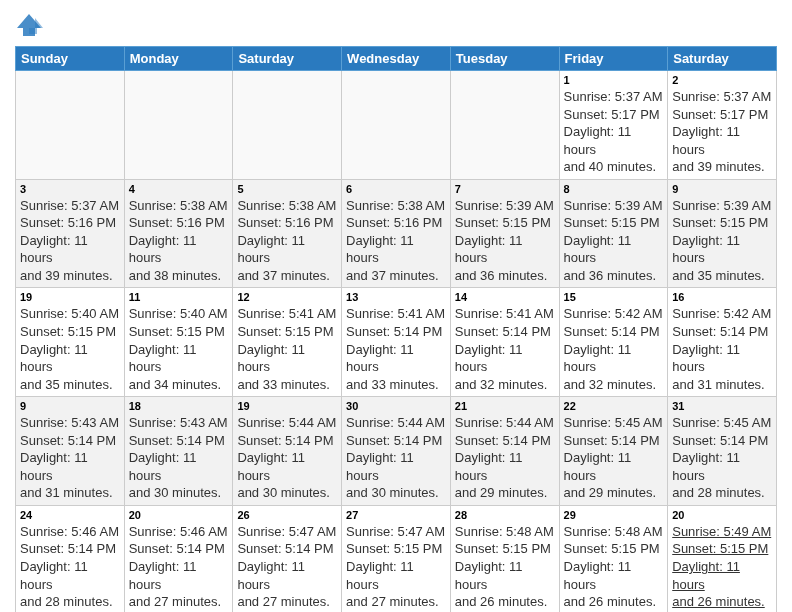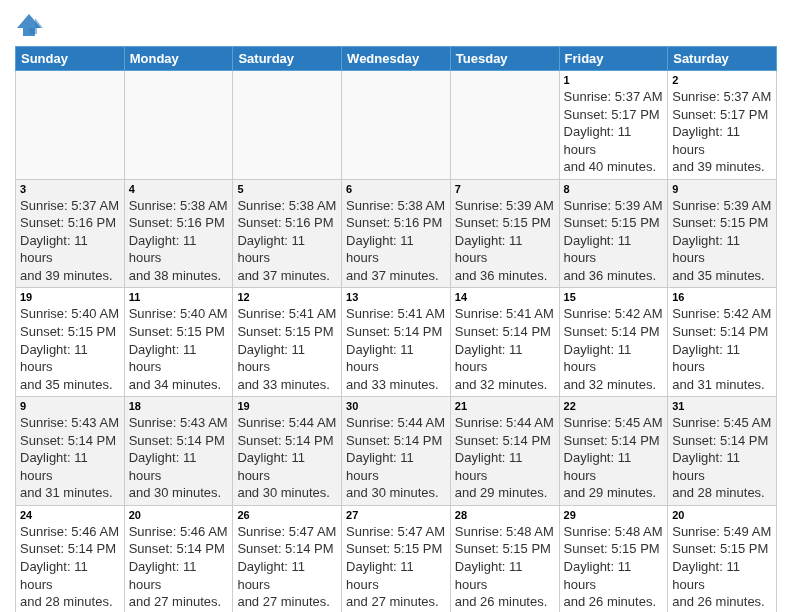--- a/index.html
+++ b/index.html
@@ -269,21 +269,21 @@
           </td>
           <td class="odd-row">
             <div class="day-num">29</div>
             <div class="day-info" style="white-space: pre-line;">Sunrise: 5:48 AM
 Sunset: 5:15 PM
 Daylight: 11 hours
 and 26 minutes.</div>
           </td>
           <td class="odd-row">
             <div class="day-num">20</div>
-            <div class="day-info" style="white-space: pre-line;">Sunrise: 5:49 AM
+            <div class="day-info" style="white-space: pre-line; text-decoration: underline;">Sunrise: 5:49 AM
 Sunset: 5:15 PM
 Daylight: 11 hours
 and 26 minutes.</div>
           </td>
         </tr>
       </tbody>
   </table>
 </div>
 
 </body></html>

